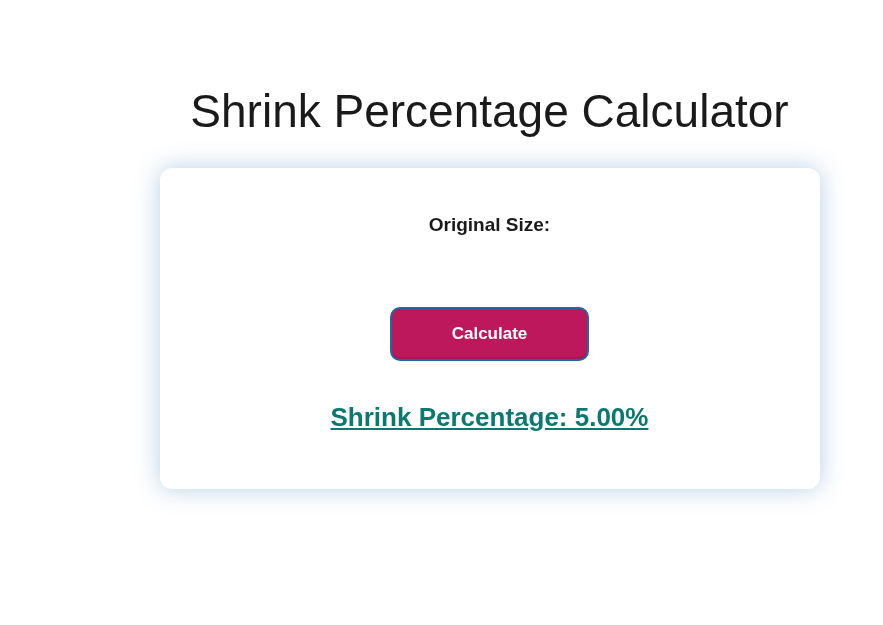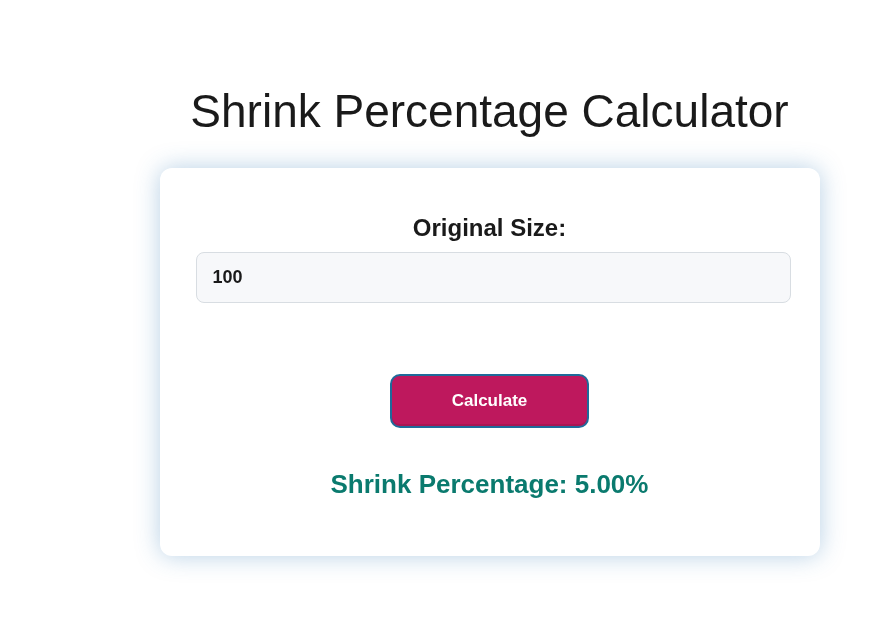--- a/index.html
+++ b/index.html
@@ -31,21 +31,21 @@
       background: #ffffff;
       border-radius: 12px;
       padding: 30px 20px 40px 20px;
       box-shadow: 0 0 25px rgba(50, 120, 180, 0.35);
     }
     .form-group {
       margin-bottom: 22px;
     }
     .form-label {
       display: block;
-      font-size: 24px;
+      font-size: 19px;
       font-weight: 700;
       color: #1a1a1a;
       margin-bottom: 10px;
     }
     .form-input {
       width: 595px;
       margin: 0 auto;
       display: block;
       padding: 14px 16px;
       font-size: 18px;
@@ -69,32 +69,32 @@
       border: 2px solid #1f6a9a;
       border-radius: 10px;
       cursor: pointer;
       box-shadow: inset 0 -2px 0 rgba(0,0,0,0.1);
     }
     .result {
       font-size: 26px;
       font-weight: 700;
       color: #0a7a6e;
       margin-top: 10px;
+      text-decoration: underline;
     }
   </style>
 </head>
 <body>
 
 <div class="container">
   <h1 class="page-title">Shrink Percentage Calculator</h1>
 
   <div class="card">
     <div class="form-group">
       <label class="form-label">Original Size:</label>
-      <input type="text" class="form-input" value="100" style="">
     </div>
 
 
     <div class="button-wrap">
       <button class="calc-button">Calculate</button>
     </div>
 
     <div class="result">Shrink Percentage: 5.00%</div>
   </div>
 </div>

